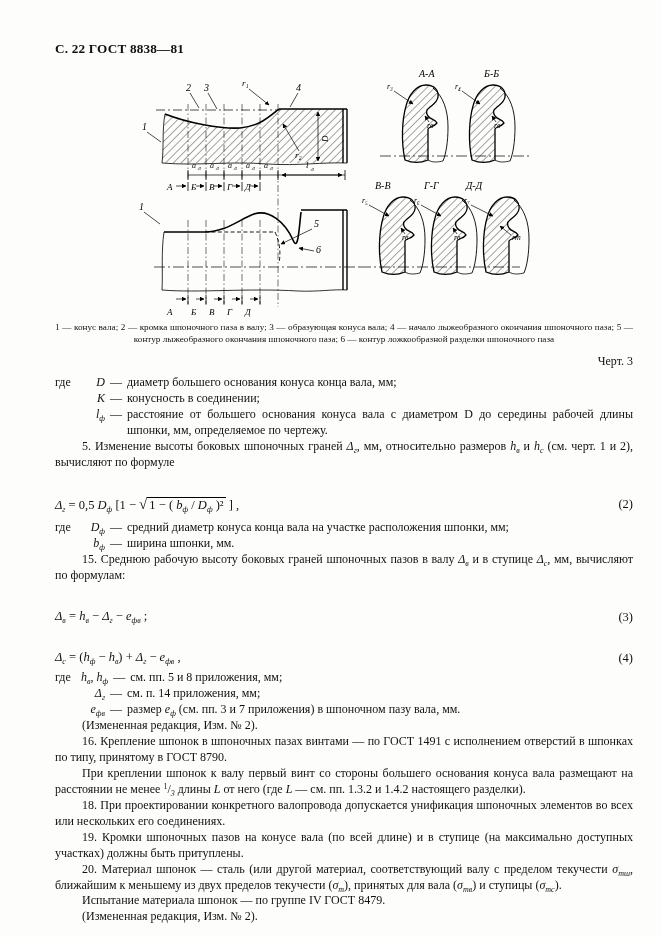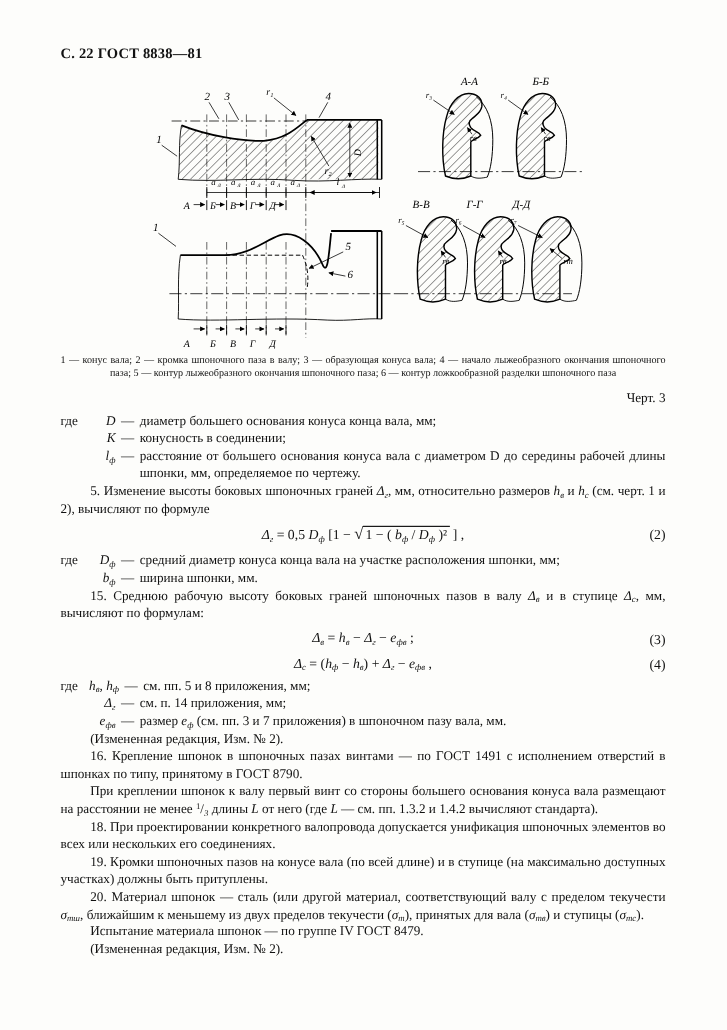--- a/index.html
+++ b/index.html
@@ -1,36 +1,36 @@
 <!DOCTYPE html>
 <html><head>
 <meta charset="utf-8">
 <style>
   html,body{margin:0;padding:0;background:#e8e8e8;}
   body{width:661px;height:936px;overflow:hidden;background:#fdfdfb;color:#111;
        font-family:"Liberation Serif",serif;font-size:12px;line-height:1.33;}
-  .page{box-sizing:border-box;width:661px;height:712px;padding:40px 56px 0 55px;}
+  .page{box-sizing:border-box;width:661px;height:712px;padding:40px 28px 0 55px;}
   .doc-header{font-weight:bold;font-size:13.2px;letter-spacing:.2px;}
   .figure{position:relative;height:258px;margin-top:4px;}
   .figure svg{position:absolute;left:-7px;top:0;}
   svg text{font-family:"Liberation Serif",serif;font-style:italic;fill:#000;}
   .t10{font-size:10px;} .t9{font-size:9px;} .t8{font-size:8px;} .t6{font-size:6.5px;}
   .caption{font-size:9.2px;line-height:1.3;text-align:justify;text-align-last:center;
            margin:2px 0 0 0;}
   .fig-title{text-align:right;font-size:12px;margin:9px 0 5px 0;}
   .wrow{display:flex;}
   .wlead{flex:none;width:26px;}
   .wterm{flex:none;min-width:24px;text-align:right;font-style:italic;white-space:nowrap;}
   .wdash{flex:none;padding:0 5px;}
   .wdesc{flex:1;text-align:justify;}
   .para{margin:0;text-indent:27px;text-align:justify;}
   .bold{font-weight:normal;}
   sub{font-size:8px;font-style:italic;line-height:0;vertical-align:-2.5px;}
   sup{font-size:8px;line-height:0;vertical-align:4px;}
-  .formula{position:relative;text-align:center;margin:6px 0 5px 0;font-size:12.5px;}
+  .formula{position:relative;margin:24px 0 5px 0;font-size:12.5px;}
   .formula i{font-style:italic;}
   .fnum{position:absolute;right:0;top:1px;font-style:normal;}
   .sqrt{font-size:15px;}
   .rad{border-top:1px solid #000;padding:0 2px;}
 </style>
 </head>
 <body>
 
 <div class="page">
 
@@ -302,20 +302,20 @@
       <span class="wlead"></span>
       <span class="wterm"><i>e</i><sub>фв</sub></span>
       <span class="wdash">—</span>
       <span class="wdesc"><span>размер </span><i>e</i><sub>ф</sub><span> (см. пп. 3 и 7 приложения) в шпоночном пазу вала, мм.</span></span>
     </div>
   </div>
 
   <p class="para bold">(Измененная редакция, Изм. № 2).</p>
 
   <p class="para">16. Крепление шпонок в шпоночных пазах винтами — по ГОСТ 1491 с исполнением отверстий в шпонках по типу, принятому в ГОСТ 8790.</p>
-  <p class="para"><span>При креплении шпонок к валу первый винт со стороны большего основания конуса вала размещают на расстоянии не менее </span><sup>1</sup><span>/</span><sub>3</sub><span> длины </span><i>L</i><span> от него (где </span><i>L</i><span> — см. пп. 1.3.2 и 1.4.2 вычисляют стандарта).</span></p>
+  <p class="para"><span>При креплении шпонок к валу первый винт со стороны большего основания конуса вала размещают на расстоянии не менее </span><sup>1</sup><span>/</span><sub>3</sub><span> длины </span><i>L</i><span> от него (где </span><i>L</i><span> — см. пп. 1.3.2 и 1.4.2 настоящего разделки).</span></p>
   <p class="para">18. При проектировании конкретного валопровода допускается унификация шпоночных элементов во всех или нескольких его соединениях.</p>
   <p class="para">19. Кромки шпоночных пазов на конусе вала (по всей длине) и в ступице (на максимально доступных участках) должны быть притуплены.</p>
   <p class="para"><span>20. Материал шпонок — сталь (или другой материал, соответствующий валу с пределом текучести </span><i>σ</i><sub>тш</sub><span>, ближайшим к меньшему из двух пределов текучести (</span><i>σ</i><sub>т</sub><span>), принятых для вала (</span><i>σ</i><sub>тв</sub><span>) и ступицы (</span><i>σ</i><sub>тс</sub><span>).</span></p>
   <p class="para">Испытание материала шпонок — по группе IV ГОСТ 8479.</p>
   <p class="para bold">(Измененная редакция, Изм. № 2).</p>
 
 </div>
 
 </body></html>

